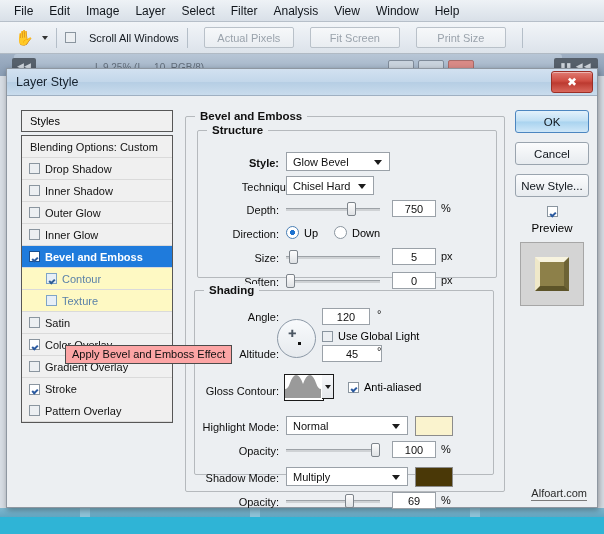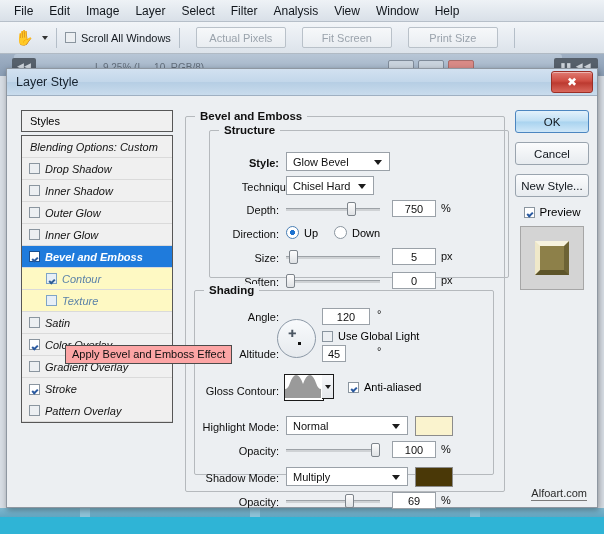--- a/index.html
+++ b/index.html
@@ -30,21 +30,21 @@
   }
   .tool-hand{
     width:26px;height:24px;display:flex;align-items:center;justify-content:center;
     font-size:15px;color:#22282e;margin-left:6px;
   }
   .tool-caret{
     width:0;height:0;border-left:3.5px solid transparent;border-right:3.5px solid transparent;
     border-top:4px solid #333;margin-left:4px;
   }
   .obsep{width:1px;height:20px;background:#b4bec8;margin:0 8px;}
-  .ob-check{display:flex;align-items:center;gap:5px;font-size:11px;color:#141a20;}
+  .ob-check{display:flex;align-items:center;gap:13px;font-size:11px;color:#141a20;}
   .cb{
     width:11px;height:11px;border:1px solid #8a959f;background:#fff;
     box-sizing:border-box;display:inline-block;position:relative;flex:none;
   }
   .cb.gray{background:#eceff2;}
   .cb.on:after{
     content:"";position:absolute;left:2px;top:4.5px;width:4px;height:2px;
     border-left:2px solid #2a5aa0;border-bottom:2px solid #2a5aa0;
     transform:rotate(-45deg);
   }
@@ -121,21 +121,21 @@
   .styles-head{
     height:22px;border:1px solid #575757;background:#f0f0f0;
     display:flex;align-items:center;padding-left:8px;box-sizing:border-box;font-size:11px;
   }
   .styles-list{
     margin-top:3px;border:1px solid #575757;background:#f0f0f0;
     box-sizing:border-box;
   }
   .st-row{
     height:22px;display:flex;align-items:center;padding-left:7px;box-sizing:border-box;
-    font-size:11px;color:#121212;border-bottom:1px solid #dadada;font-style:italic;
+    font-size:11px;color:#121212;border-bottom:1px solid #dadada;
   }
   .st-row .lbl{margin-left:5px;}
   .st-row.plain{padding-left:8px;}
   .st-row.sel{background:#1f7bdc;color:#fff;font-weight:bold;}
   .st-row.sel .cb{border-color:#1a4f8f;}
   .st-row.sub{padding-left:24px;background:#fef9c3;color:#5b82a8;}
   .st-row.sub .cb{background:#e7eff7;border-color:#7ea4c6;}
   .st-row.sub.checked .cb:after{border-color:#2f5e95;}
 
   .tooltip{
@@ -150,21 +150,21 @@
     position:absolute;left:178px;top:12px;width:320px;height:385px;
   }
   .group{
     position:absolute;border:1px solid #b5b9bd;border-radius:2px;
   }
   .group > .gtitle{
     position:absolute;top:-7px;left:9px;background:#eceff2;
     padding:0 5px;font-size:11.5px;font-weight:bold;color:#101010;white-space:nowrap;
   }
   #g-outer{left:0;top:8px;width:318px;height:374px;}
-  #g-struct{left:24px;top:22px;width:298px;height:146px;}
+  #g-struct{left:12px;top:22px;width:298px;height:146px;}
   #g-shading{left:9px;top:182px;width:298px;height:183px;}
 
   .row{position:absolute;display:flex;align-items:center;}
   .rlabel{
     position:absolute;text-align:right;font-size:11px;color:#0e0e0e;white-space:nowrap;
   }
 
   .select{
     border:1px solid #9aa1a8;background:#fff;height:19px;
     display:flex;align-items:center;padding-left:6px;box-sizing:border-box;
@@ -234,21 +234,21 @@
   .btn{
     height:21px;border-radius:3px;font-size:11.5px;color:#10161c;
     display:flex;align-items:center;justify-content:center;margin-bottom:9px;
     border:1px solid #9aa4ae;
     background:linear-gradient(to bottom,#fbfcfd,#e7ebef);
   }
   .btn.primary{
     border:1px solid #4c86c0;
     background:linear-gradient(to bottom,#e3f1fb 0%,#bfdff4 48%,#a9d3ef 52%,#cfe7f8 100%);
   }
-  .prev-check{display:flex;align-items:center;justify-content:center;gap:5px;font-size:11.5px;margin-top:2px;}
+  .prev-check{display:flex;align-items:center;justify-content:center;gap:5px;font-size:11.5px;margin-top:2px;flex-direction:column;}
   .prev-box{
     margin:8px auto 0 auto;width:62px;height:62px;border:1px solid #a6a6a6;background:#d4d4d4;
     display:flex;align-items:center;justify-content:center;
   }
   .prev-bevel{
     width:34px;height:34px;
     background:#8d8049;
     border-top:5px solid #f7f3df;border-left:5px solid #efe8c9;
     border-right:5px solid #6d6335;border-bottom:5px solid #5d5429;
     box-sizing:border-box;
@@ -460,21 +460,21 @@
         <span class="cross">✚</span>
         <span class="dot"></span>
       </div>
 
       <div class="row" style="left:137px;top:222px;gap:5px;">
         <span class="cb gray"></span>
         <span>Use Global Light</span>
       </div>
 
       <div class="rlabel" style="left:22px;top:240px;width:72px;">Altitude:</div>
-      <div class="num" style="position:absolute;left:137px;top:237px;width:24px;">45</div>
+      <div class="num" style="position:absolute;left:137px;top:237px;width:60px;">45</div>
       <div class="unit" style="position:absolute;left:192px;top:237px;">°</div>
 
       <div class="rlabel" style="left:10px;top:277px;width:84px;">Gloss Contour:</div>
       <div class="contour-box" style="left:99px;top:266px;">
         <svg width="36" height="23" viewBox="0 0 36 23">
           <path d="M0,23 L0,14 Q3,14 5,8 Q8,0 11,0 Q15,0 18,9 L18,23 Z" fill="#9a9a9a"></path>
           <path d="M18,23 L18,9 Q21,0 25,0 Q28,0 31,8 Q33,14 36,14 L36,23 Z" fill="#9a9a9a"></path>
         </svg>
       </div>
       <div class="contour-arrow" style="left:137px;top:266px;">

